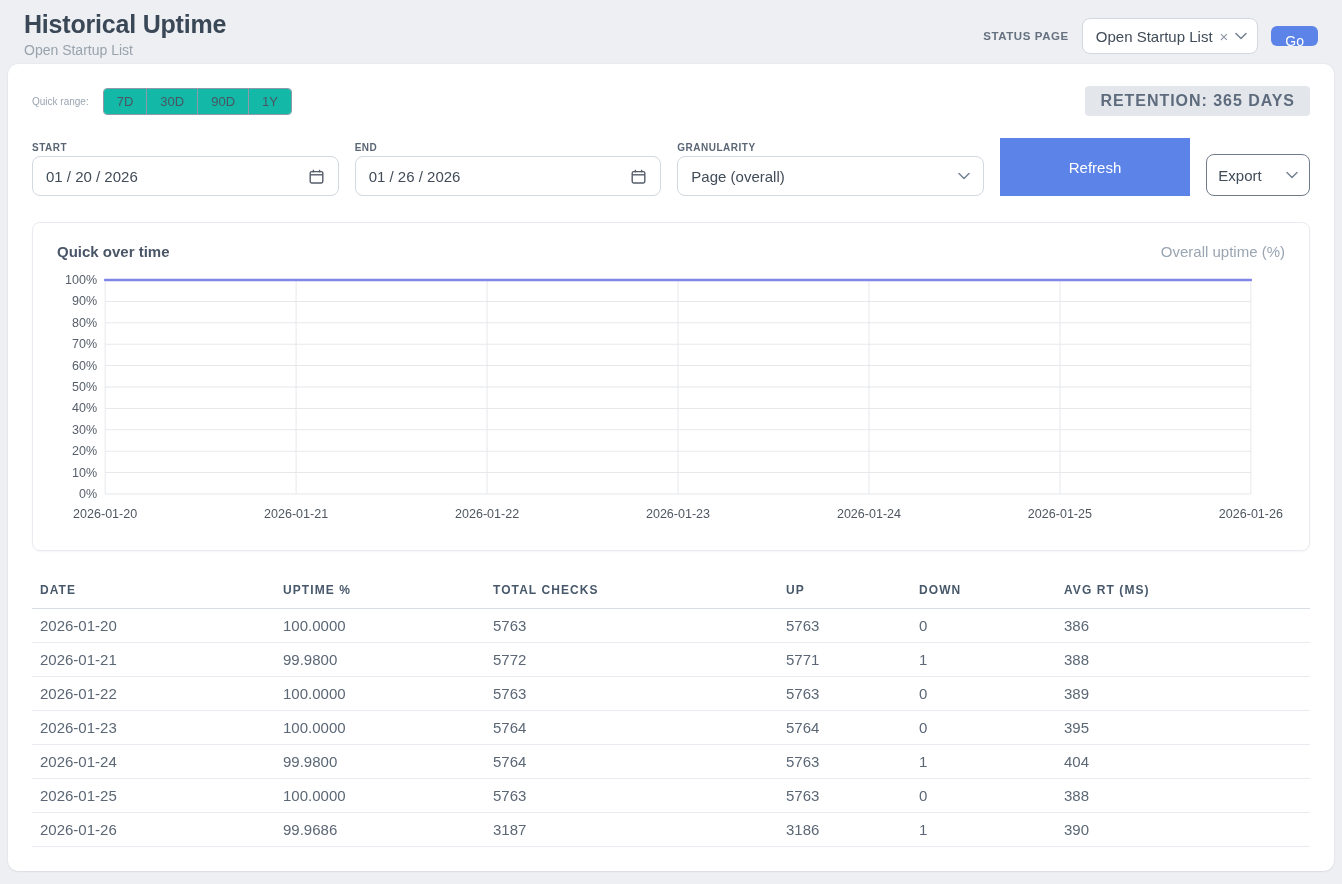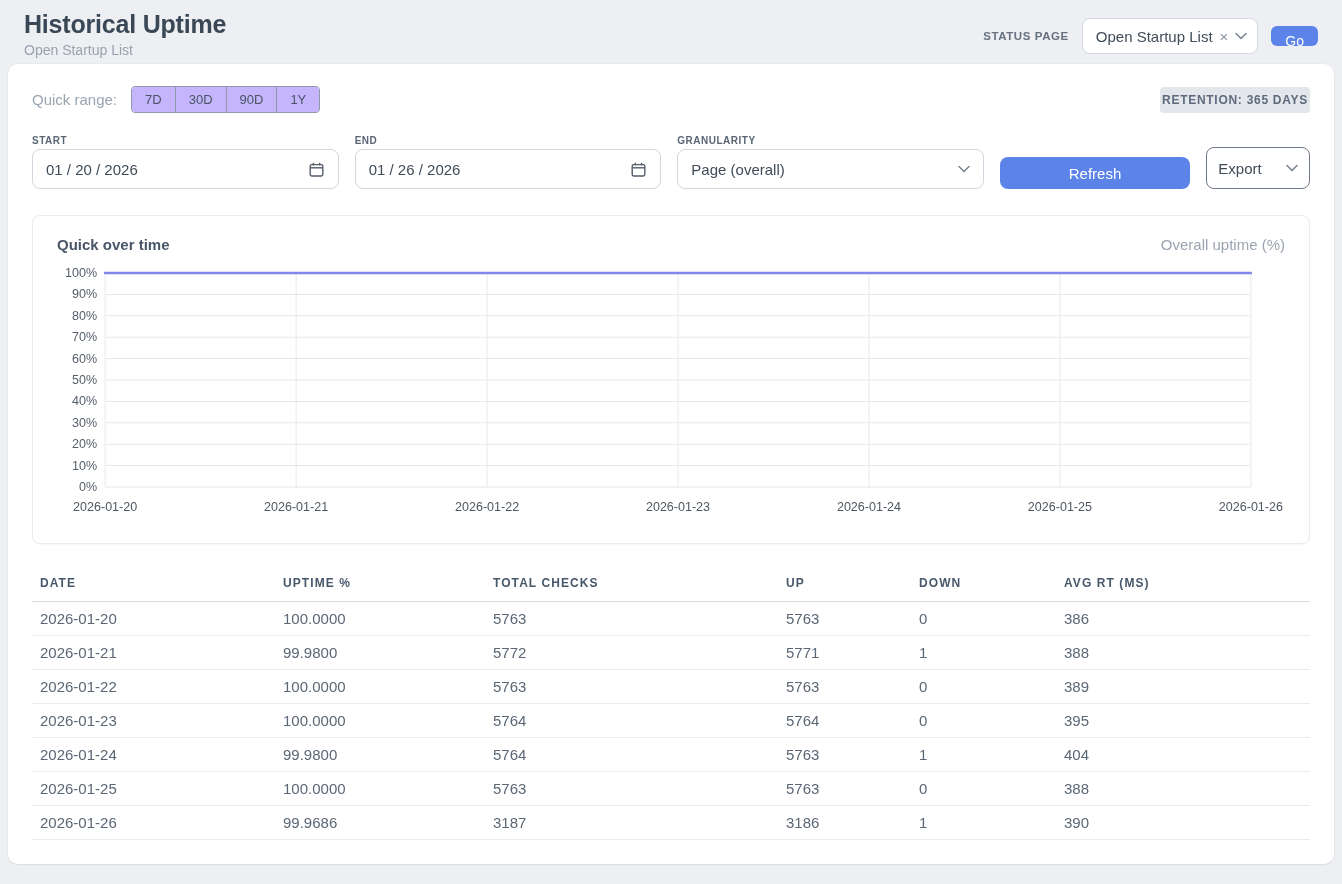--- a/index.html
+++ b/index.html
@@ -34,47 +34,47 @@
 
   
   .panel {
     margin:0 8px 8px 8px; background:#fff; border-radius:10px;
     padding:22px 24px 24px 24px;
     box-shadow:0 1px 2px rgba(16,24,40,.06), 0 0 0 1px rgba(16,24,40,.02);
   }
 
   .quick-row { display:flex; align-items:center; justify-content:space-between; }
   .quick-left { display:flex; align-items:center; gap:14px; }
-  .quick-label { font-size:15px; color:#9aa5b1; }
+  .quick-label { font-size:10px; color:#9aa5b1; }
   .seg { display:flex; border:1px solid #8f99a9; border-radius:4px; overflow:hidden; background:#fff; }
   .seg button {
-    border:none; border-left:1px solid #8f99a9; background:#c4b5fd;
+    border:none; border-left:1px solid #8f99a9; background:#14b8a6;
     padding:5px 13px; font-size:13px; color:#4a5563; cursor:pointer;
     font-family:inherit;
   }
   .seg button:first-child { border-left:none; }
   .retention-badge {
-    background:#e3e6eb; color:#5d6b7d; font-size:12px; font-weight:700;
-    letter-spacing:.06em; padding:6px 2px; border-radius:4px;margin-left:25px;
+    background:#e3e6eb; color:#5d6b7d; font-size:16px; font-weight:700;
+    letter-spacing:.06em; padding:6px 15px; border-radius:4px;margin-left:25px;
   }
 
   
   .fields-row { display:flex; gap:16px; margin-top:22px; align-items:flex-end; }
   .field { display:flex; flex-direction:column; flex:1 1 0; }
   .field-label { font-size:10px; font-weight:700; letter-spacing:.05em; color:#5a6675; margin-bottom:3px; }
   .control {
     height:40px; background:#fff; border:1px solid #d2d8df; border-radius:8px;
     display:flex; align-items:center; justify-content:space-between;
     padding:0 13px; font-size:15px; color:#414c59; cursor:pointer;
   }
   .cal-icon { width:17px; height:17px; }
   .cal-icon rect, .cal-icon line { stroke:#565e6a; stroke-width:1.4; fill:none; }
   .refresh-btn {
-    flex:0 0 190px; height:32px; background:#5c83e8; color:#fff; border:none;
-    border-radius:8px; font-size:15px; cursor:pointer; font-family:inherit;
+    flex:0 0 190px; height:58px; background:#5c83e8; color:#fff; border:none;
+    border-radius:0; font-size:15px; cursor:pointer; font-family:inherit;
   }
   .export-btn {
     flex:0 0 104px; height:42px; background:#fff; border:1px solid #707b89;
     border-radius:8px; font-size:15px; color:#414c59; cursor:pointer;
     display:flex; align-items:center; justify-content:center; gap:24px;
     font-family:inherit;
   }
 
   
   .chart-card {

